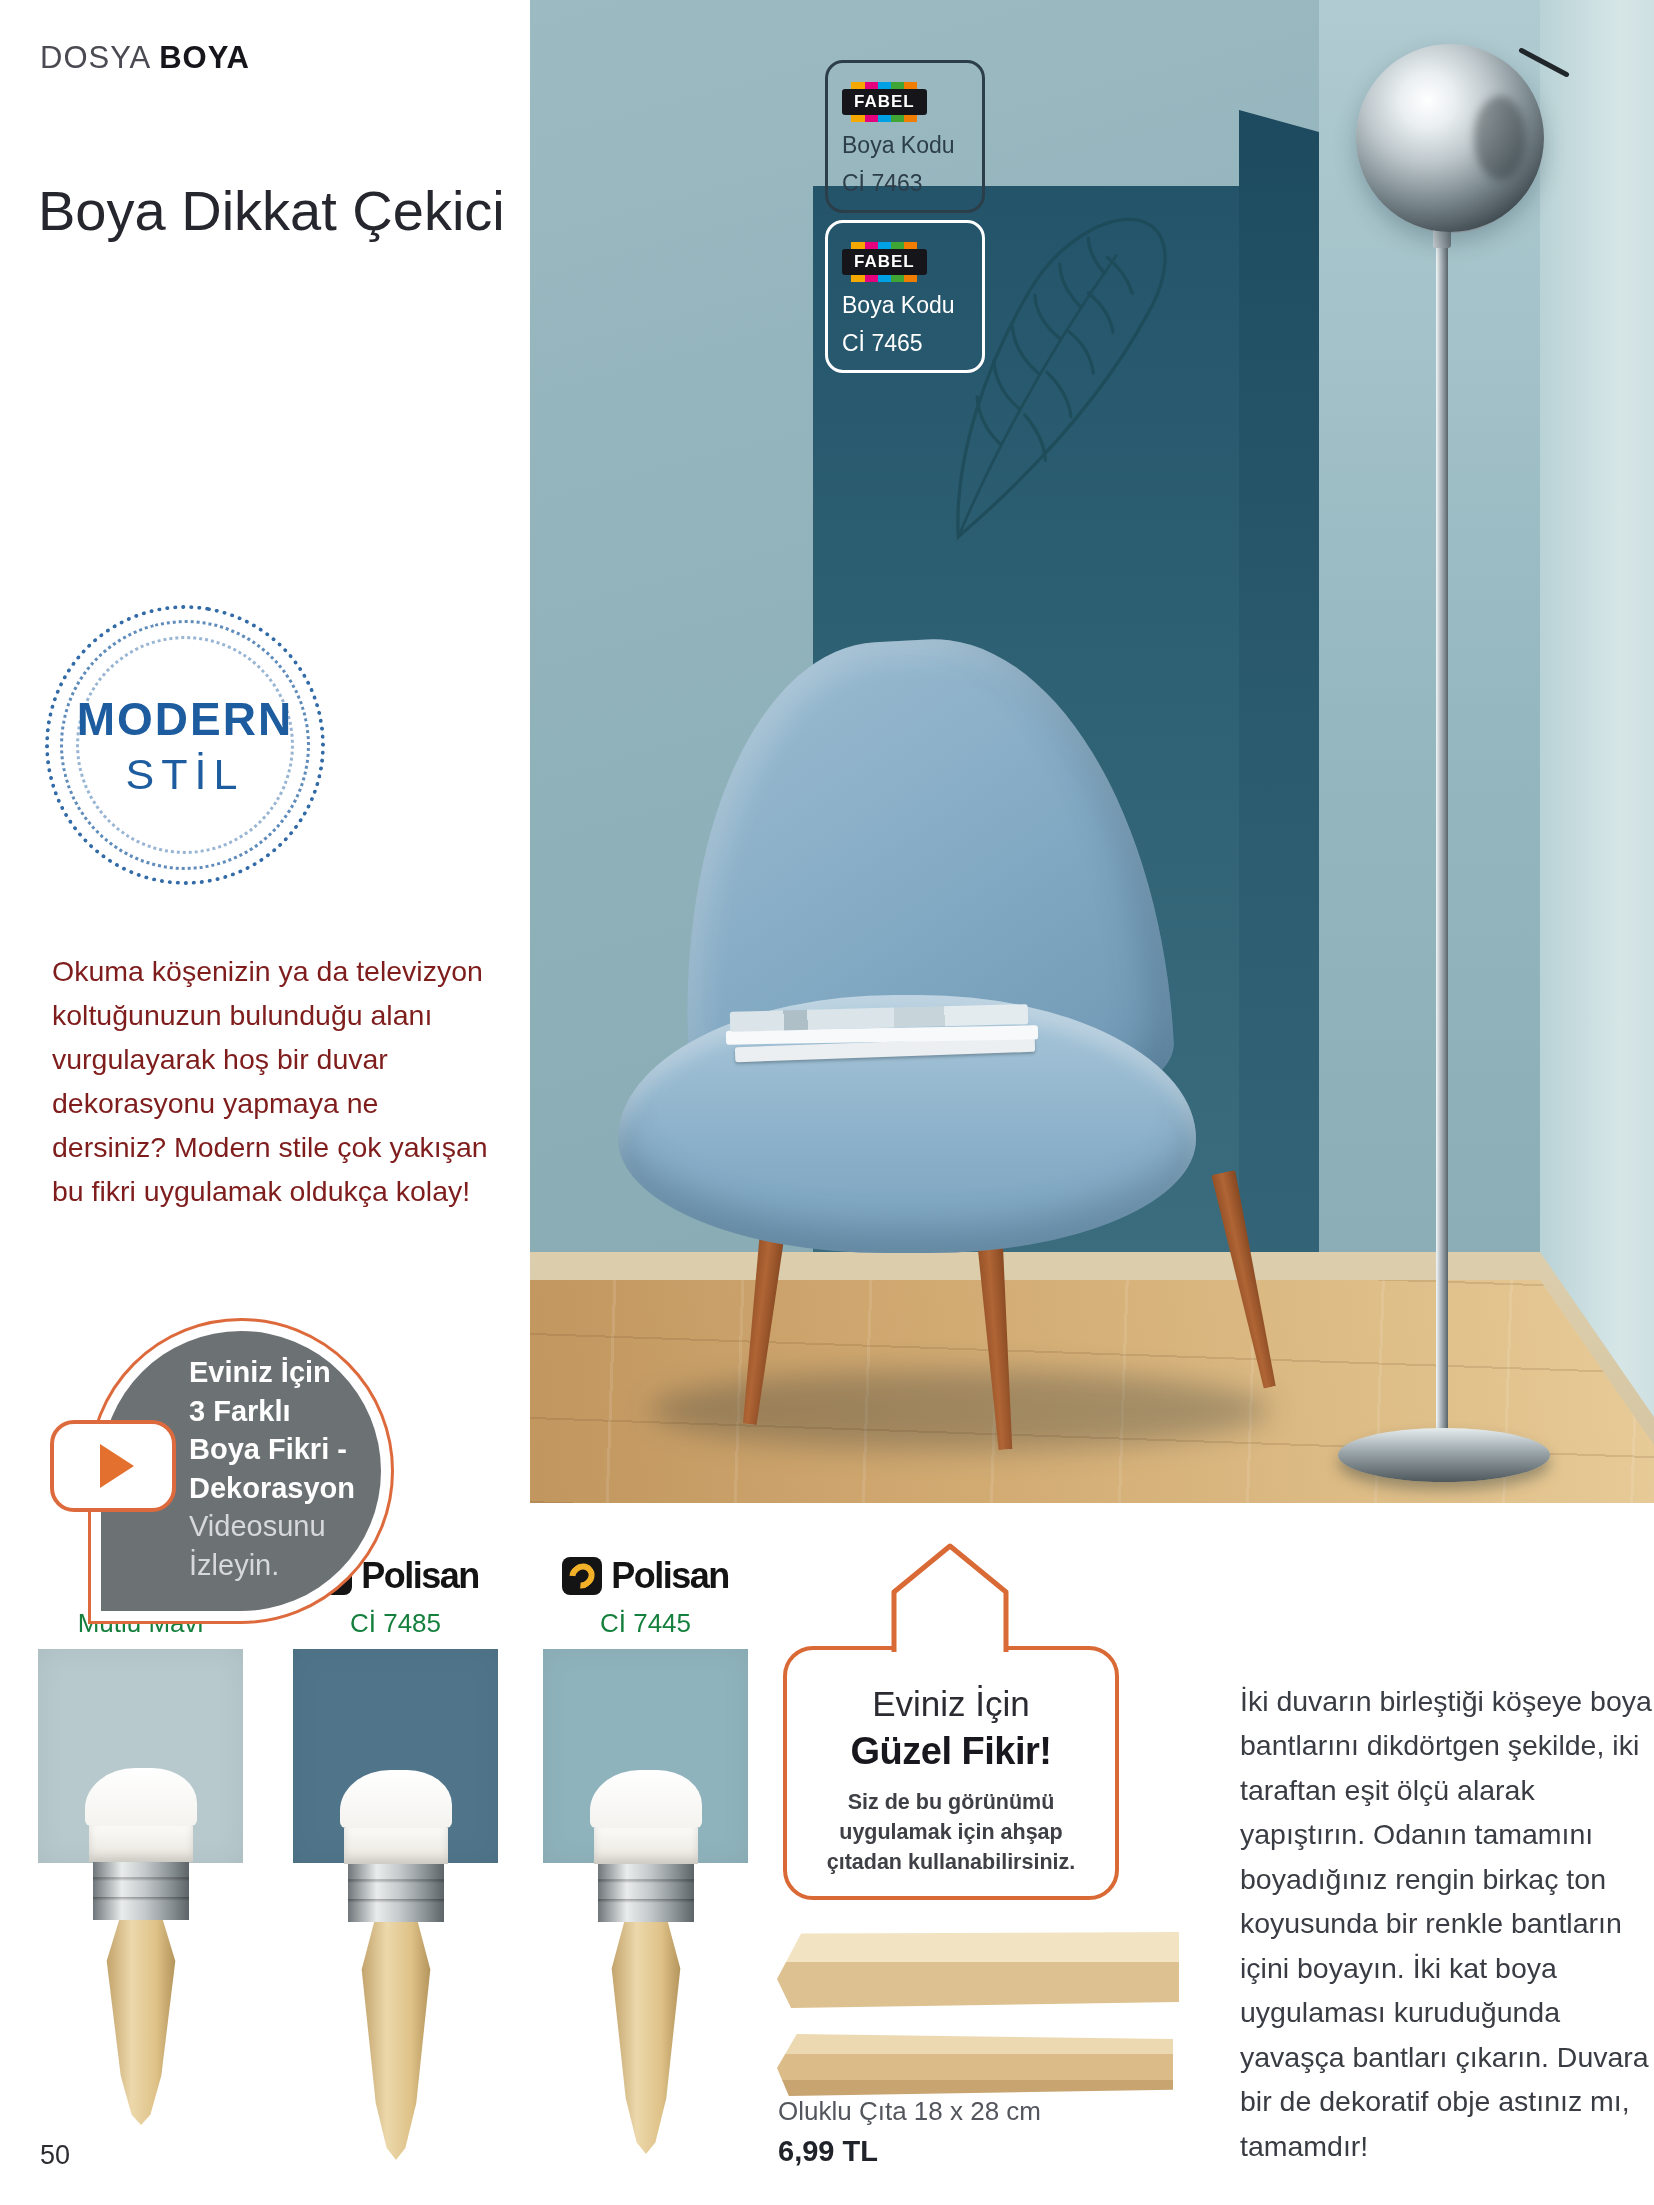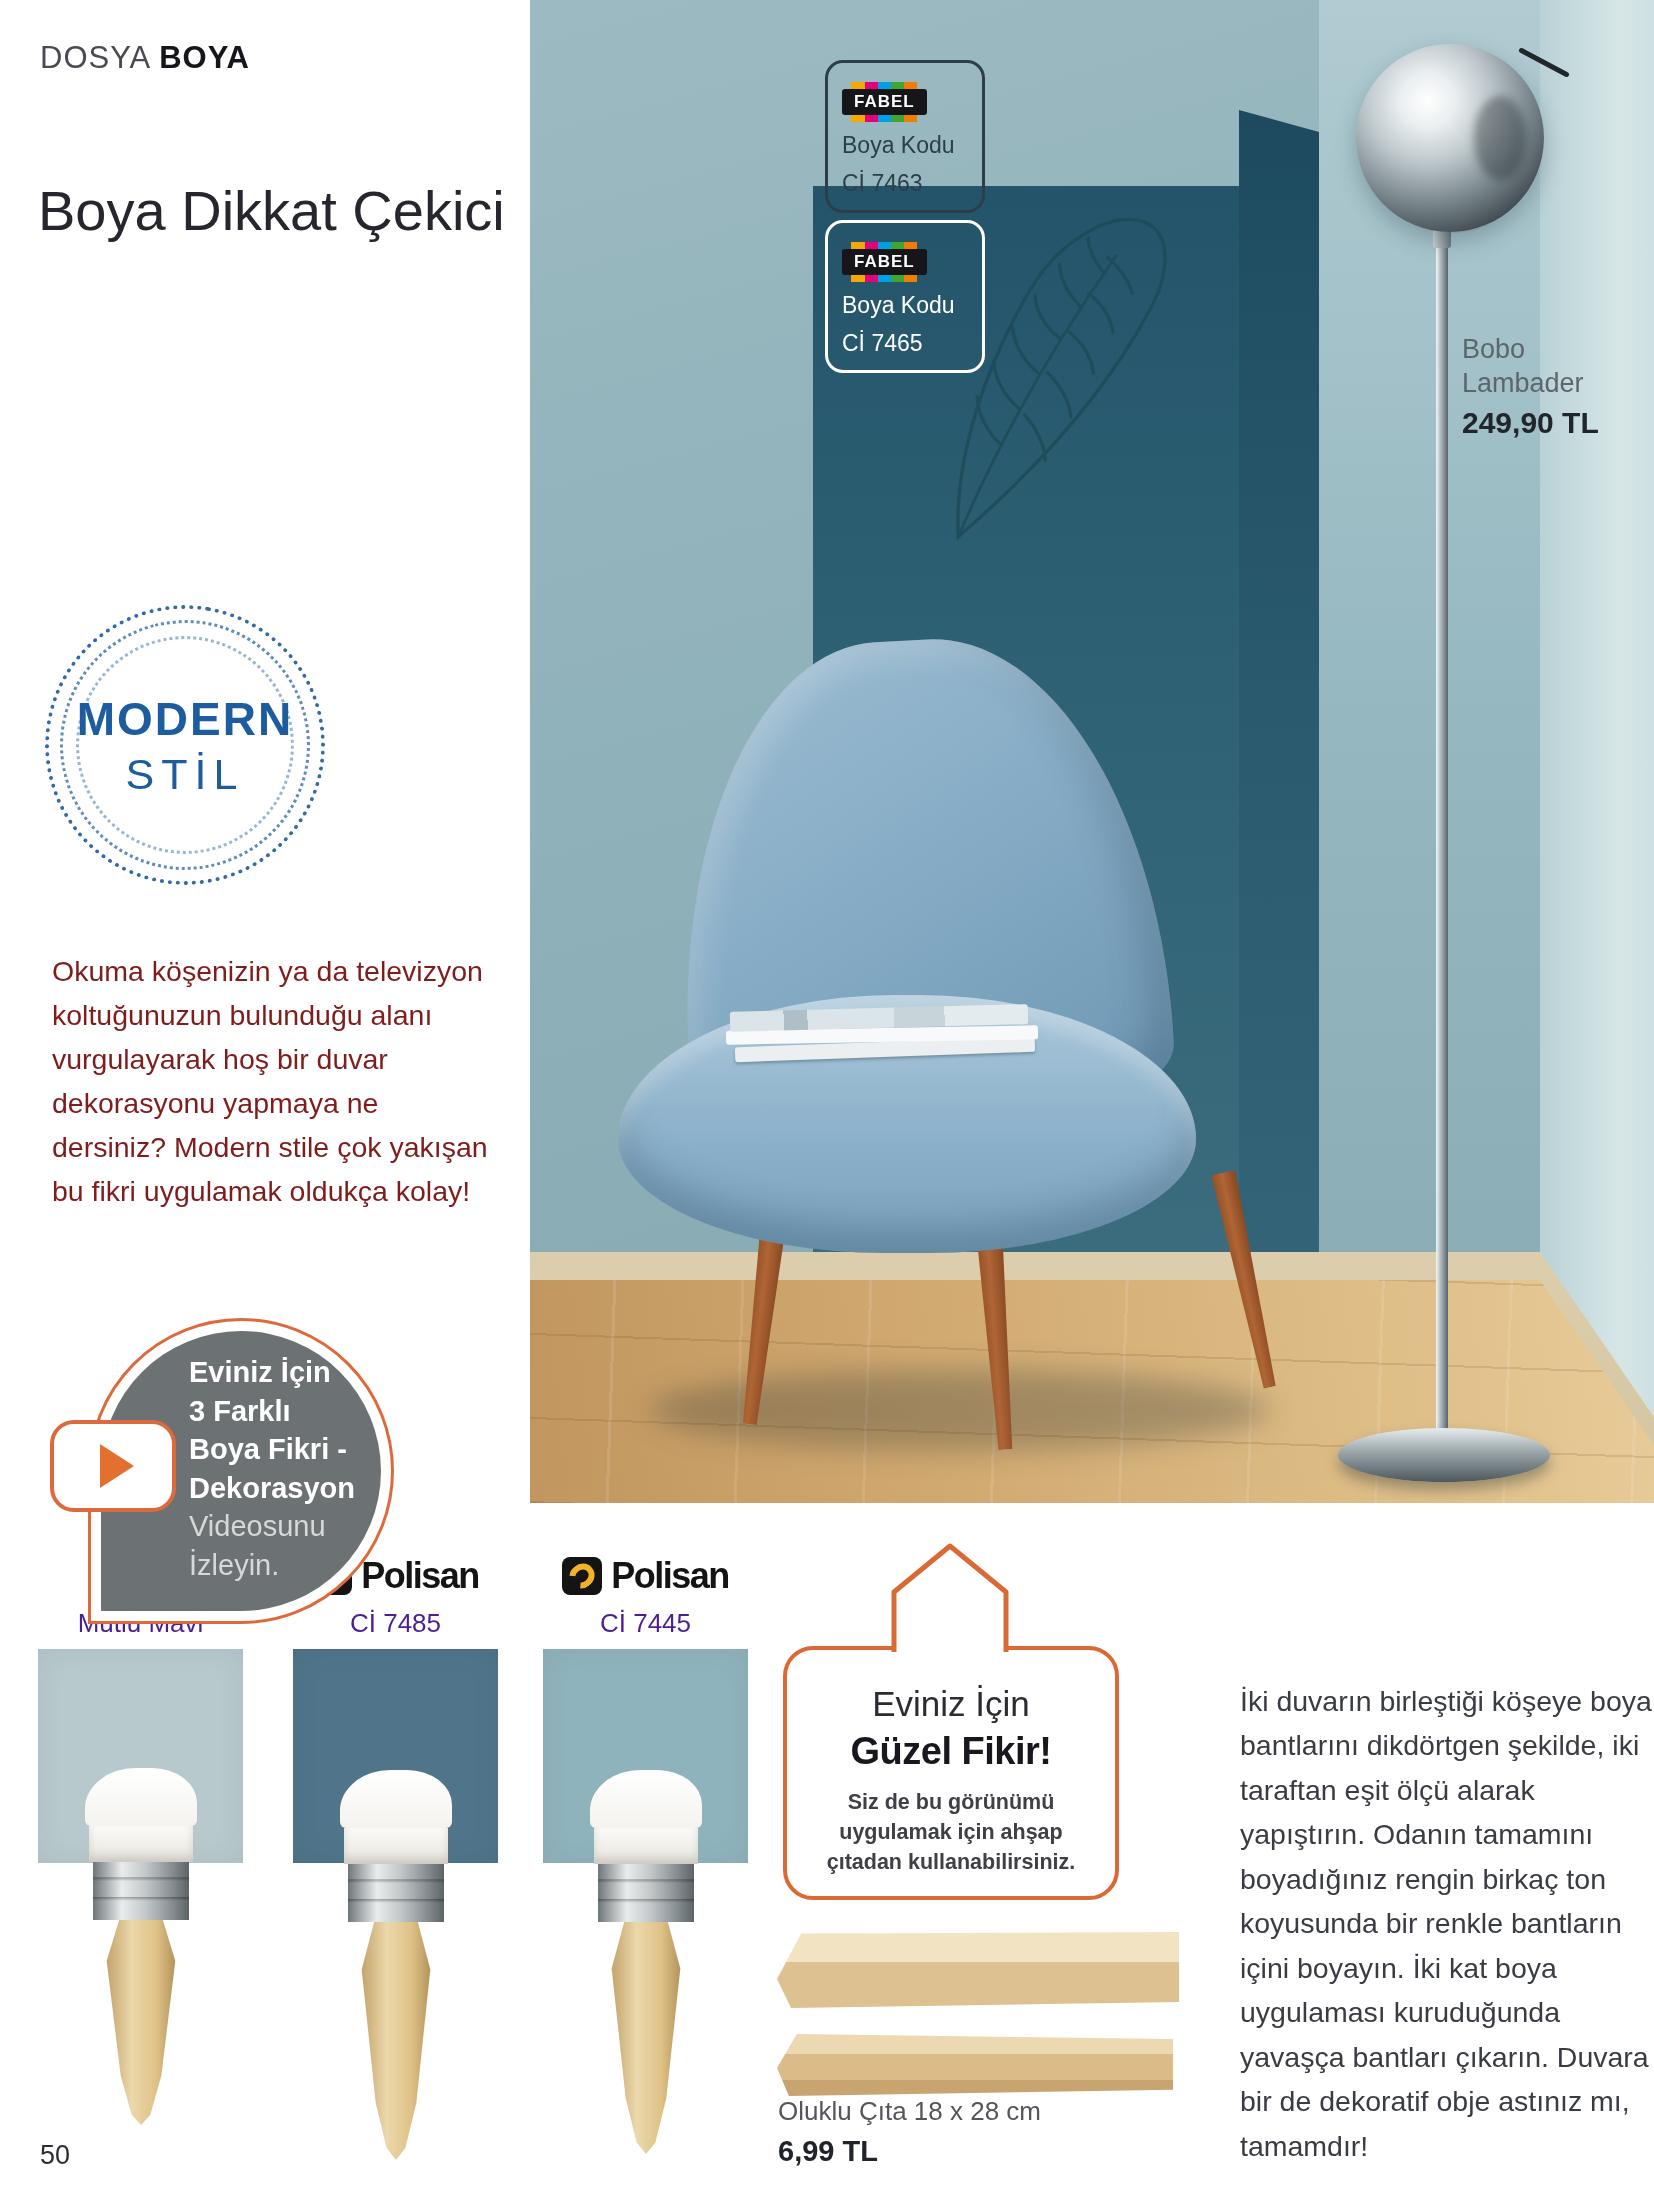--- a/index.html
+++ b/index.html
@@ -109,21 +109,21 @@
   
   .lamp-prod{position:absolute;left:932px;top:332px;}
   .lamp-prod .lp-name{font-size:27px;line-height:34px;color:#5c666b;}
   .lamp-prod .lp-price{font-size:30px;font-weight:800;color:#20262b;margin-top:6px;}
   
   .swatch-card{position:absolute;width:205px;}
   .card1{left:38px;top:1552px;}
   .card2{left:293px;top:1552px;}
   .card3{left:543px;top:1552px;}
   .card-logo{height:48px;display:flex;align-items:center;justify-content:center;}
-  .card-label{text-align:center;font-size:26px;color:#4c1d95;margin-top:8px;}
+  .card-label{text-align:center;font-size:26px;color:#15803d;margin-top:8px;}
   .swatch{margin-top:10px;width:205px;height:214px;box-shadow:inset 0 0 30px rgba(0,0,0,.06);}
   .polisan{display:flex;align-items:center;gap:9px;}
   .polisan-icon{width:40px;height:38px;background:#141414;border-radius:8px;position:relative;}
   .polisan-icon::before{content:"";position:absolute;inset:7px;border:6px solid #f2b127;border-radius:50%;
     border-left-color:transparent;transform:rotate(-40deg);}
   .polisan-word{font-weight:800;font-size:36px;color:#141414;letter-spacing:-1.5px;}
   
   .brush{position:absolute;width:112px;z-index:3;}
   .brush-b1{left:85px;top:1768px;}
   .brush-b2{left:340px;top:1770px;}
@@ -280,25 +280,20 @@
             <i></i>
             <i></i>
             <i></i>
             <i></i>
           </div>
       </div>
       <div class="pl-line">Boya Kodu</div>
       <div class="pl-line">Cİ 7465</div>
     </div>
 
-    <div class="lamp-prod">
-      <div class="lp-name">Bobo</div>
-      <div class="lp-name">Lambader</div>
-      <div class="lp-price">249,90 TL</div>
-    </div>
   </div>
 
   <div class="swatch-card card1">
     <div class="card-logo">
       <div class="fabel-logo">
         <div class="fabel-stripes">
             <i></i>
             <i></i>
             <i></i>
             <i></i>

